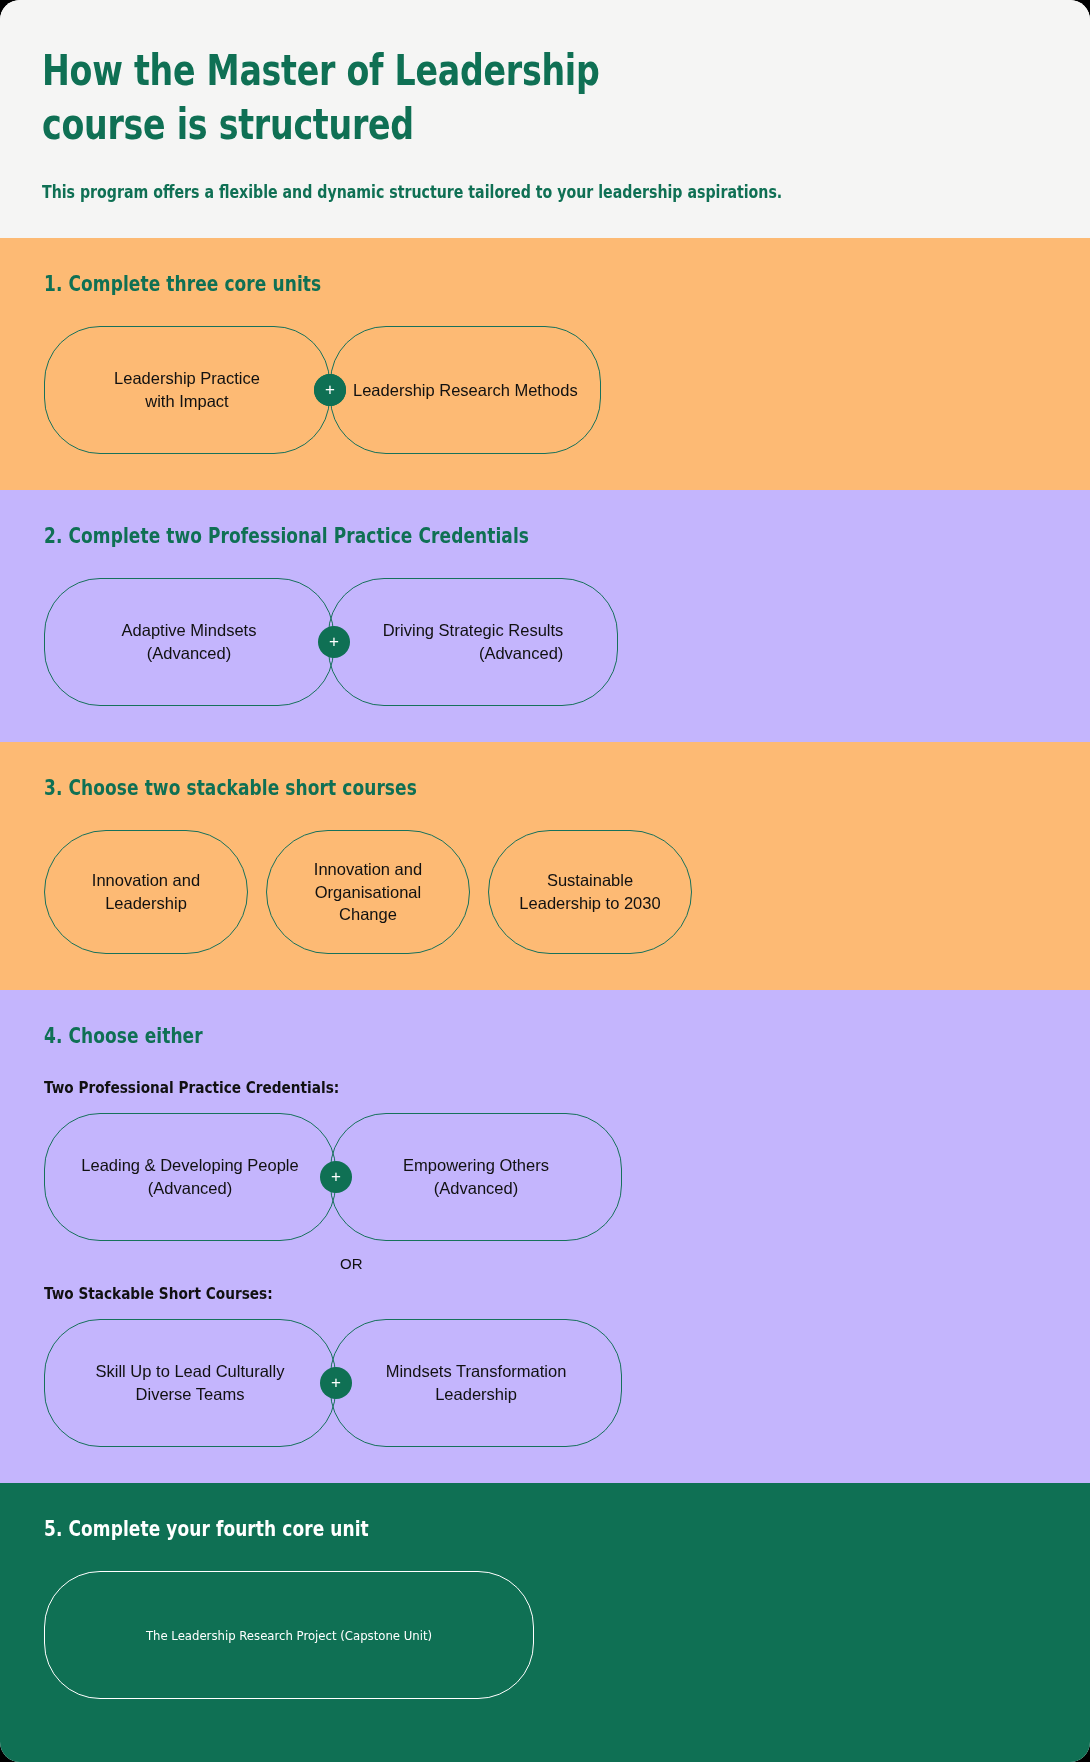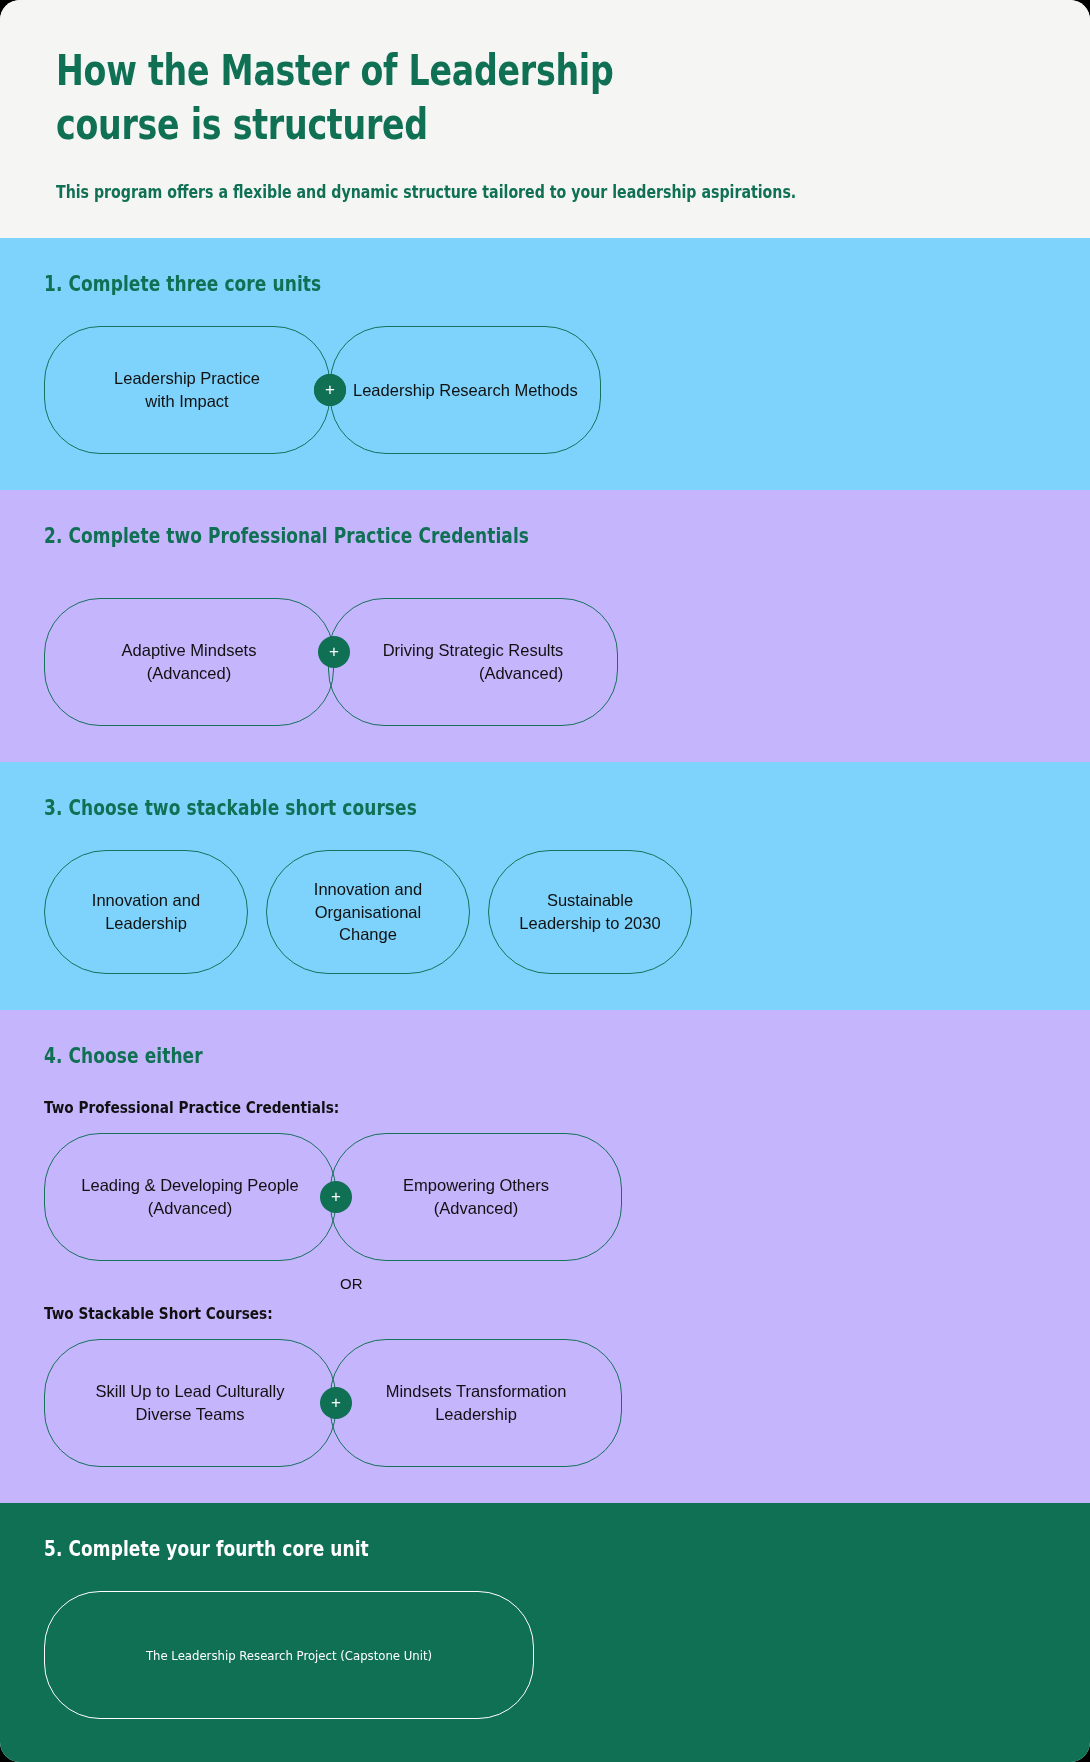--- a/index.html
+++ b/index.html
@@ -16,21 +16,21 @@
     width:1090px;
     height:1762px;
     background:#ffffff;
     border-radius:20px;
     overflow:hidden;
   }
 
   
   .header {
     background:#f5f5f4;
-    padding:44px 52px 40px 56px;
+    padding:44px 52px 40px 42px;
     height:238px;
   }
   .header-title {
     color:#0f7054;
     font-family:"DejaVu Sans Condensed","Liberation Sans Narrow","Liberation Sans", sans-serif;
     font-size:42px;
     font-weight:700;
     line-height:1.28;
     letter-spacing:-0.3px;
     transform:scaleX(0.88);
@@ -42,21 +42,21 @@
     color:#0f7054;
     font-family:"DejaVu Sans Condensed","Liberation Sans Narrow","Liberation Sans", sans-serif;
     font-size:17.5px;
     font-weight:600;
     transform:scaleX(0.9);
     transform-origin:left center;
   }
 
   
   .section { padding:34px 44px 36px 44px; }
-  .section.white { background:#7dd3fc; }
+  .section.white { background:#fdba74; }
   .section.grey  { background:#c4b5fd; }
   .section.green { background:#0f7054; padding-bottom:130px; }
 
   .section-title {
     color:#0f7054;
     font-family:"DejaVu Sans Condensed","Liberation Sans Narrow","Liberation Sans", sans-serif;
     font-size:21px;
     font-weight:700;
     letter-spacing:0.1px;
     transform:scaleX(0.9);
@@ -101,21 +101,21 @@
     z-index:1;
     white-space:pre-line;
   }
 
   
   .s1 .pill:nth-child(1) { width:286px; }
   .s1 .pill:nth-child(3) { width:286px; margin-left:-6px; }
   .s1 .pill:nth-child(5) { width:286px; margin-left:-6px; }
 
   
-  .s2 .pill { width:290px;margin-top:20px; }
+  .s2 .pill { width:290px; }
   .s2 .pill:nth-child(3) { margin-left:-6px;text-align:right; }
 
   
   .s3 .pill { width:204px; border-radius:64px; min-height:124px; }
 
   
   .s4 .pill { width:292px; }
   .s4 .pill:nth-child(3) { margin-left:-6px; }
 
   

